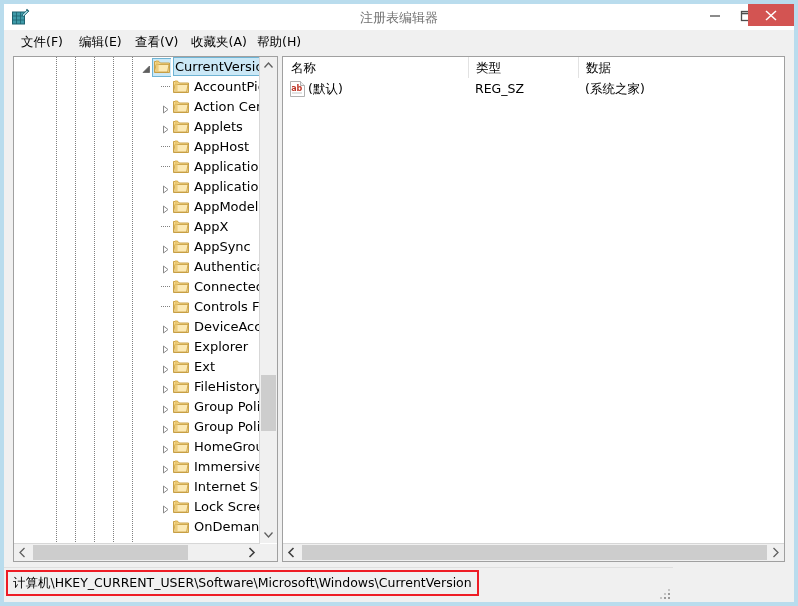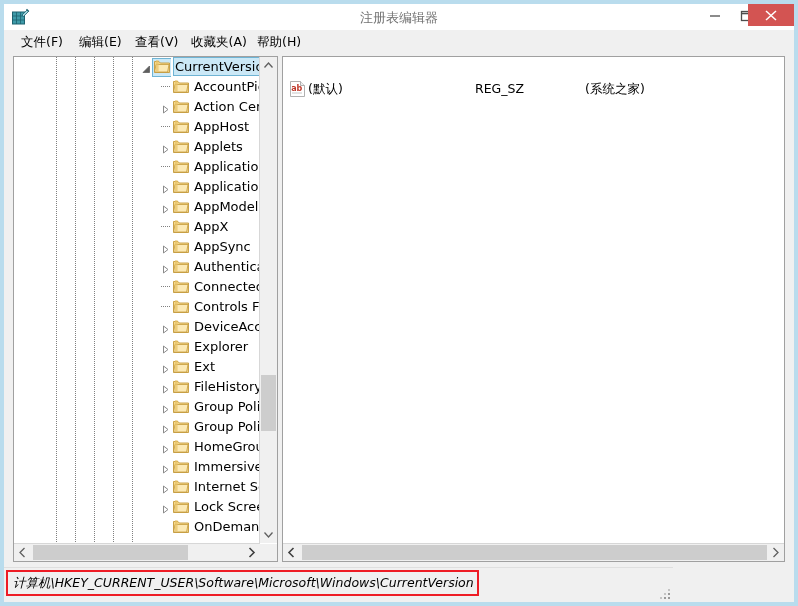--- a/index.html
+++ b/index.html
@@ -314,21 +314,20 @@
   }
 
   
   #statusbar {
     position: absolute;
     left: 0; bottom: 0;
     width: 669px;
     height: 34px;
     background: #f0f0f0;
     border-top: 1px solid #dfdfdf;
-    font-style: italic;
   }
   #status-path {
     position: absolute;
     left: 5px; top: 4px;
     height: 22px;
     line-height: 22px;
     padding: 0 4px;
     font-size: 12.5px;
     font-family: "DejaVu Sans", "Liberation Sans", sans-serif;
     color: #000;
@@ -448,38 +447,38 @@
                   <path d="M2.5 1 L7 4.5 L2.5 8 Z" fill="none" stroke="#8b8b8b" stroke-width="1"></path>
                 </svg></span>
               <span class="folder" style="left: 159px;"><svg width="16" height="15" viewBox="0 0 16 15">
                   <path d="M0.5 2.5 L5 2.5 L6.3 4 L15.5 4 L15.5 13.5 L0.5 13.5 Z" fill="#f6d98b" stroke="#c49a3c" stroke-width="0.9"></path>
                   <path d="M2 5.5 L15 5.5 L13.6 13 L0.6 13 Z" fill="#fce9b4" stroke="#c49a3c" stroke-width="0.8"></path>
                   <rect x="2" y="1.2" width="2.6" height="11" fill="#e8c36a" opacity="0.75"></rect>
                 </svg></span>
               <span class="tlabel" style="left: 178px;">Action Center</span>
             </div>
             <div class="tnode">
+              <span class="twist" style="left: 147px;"><svg width="9" height="9" viewBox="0 0 9 9">
+                  <path d="M2.5 1 L7 4.5 L2.5 8 Z" fill="none" stroke="#8b8b8b" stroke-width="1"></path>
+                </svg></span>
+              <span class="folder" style="left: 159px;"><svg width="16" height="15" viewBox="0 0 16 15">
+                  <path d="M0.5 2.5 L5 2.5 L6.3 4 L15.5 4 L15.5 13.5 L0.5 13.5 Z" fill="#f6d98b" stroke="#c49a3c" stroke-width="0.9"></path>
+                  <path d="M2 5.5 L15 5.5 L13.6 13 L0.6 13 Z" fill="#fce9b4" stroke="#c49a3c" stroke-width="0.8"></path>
+                  <rect x="2" y="1.2" width="2.6" height="11" fill="#e8c36a" opacity="0.75"></rect>
+                </svg></span>
+              <span class="tlabel" style="left: 178px;">Applets</span>
+            </div>
+            <div class="tnode">
               <span class="dash" style="left: 147px;"></span>
               <span class="folder" style="left: 159px;"><svg width="16" height="15" viewBox="0 0 16 15">
                   <path d="M0.5 2.5 L5 2.5 L6.3 4 L15.5 4 L15.5 13.5 L0.5 13.5 Z" fill="#f6d98b" stroke="#c49a3c" stroke-width="0.9"></path>
                   <path d="M2 5.5 L15 5.5 L13.6 13 L0.6 13 Z" fill="#fce9b4" stroke="#c49a3c" stroke-width="0.8"></path>
                   <rect x="2" y="1.2" width="2.6" height="11" fill="#e8c36a" opacity="0.75"></rect>
                 </svg></span>
               <span class="tlabel" style="left: 178px;">AppHost</span>
-            </div>
-            <div class="tnode">
-              <span class="twist" style="left: 147px;"><svg width="9" height="9" viewBox="0 0 9 9">
-                  <path d="M2.5 1 L7 4.5 L2.5 8 Z" fill="none" stroke="#8b8b8b" stroke-width="1"></path>
-                </svg></span>
-              <span class="folder" style="left: 159px;"><svg width="16" height="15" viewBox="0 0 16 15">
-                  <path d="M0.5 2.5 L5 2.5 L6.3 4 L15.5 4 L15.5 13.5 L0.5 13.5 Z" fill="#f6d98b" stroke="#c49a3c" stroke-width="0.9"></path>
-                  <path d="M2 5.5 L15 5.5 L13.6 13 L0.6 13 Z" fill="#fce9b4" stroke="#c49a3c" stroke-width="0.8"></path>
-                  <rect x="2" y="1.2" width="2.6" height="11" fill="#e8c36a" opacity="0.75"></rect>
-                </svg></span>
-              <span class="tlabel" style="left: 178px;">Applets</span>
             </div>
             <div class="tnode">
               <span class="dash" style="left: 147px;"></span>
               <span class="folder" style="left: 159px;"><svg width="16" height="15" viewBox="0 0 16 15">
                   <path d="M0.5 2.5 L5 2.5 L6.3 4 L15.5 4 L15.5 13.5 L0.5 13.5 Z" fill="#f6d98b" stroke="#c49a3c" stroke-width="0.9"></path>
                   <path d="M2 5.5 L15 5.5 L13.6 13 L0.6 13 Z" fill="#fce9b4" stroke="#c49a3c" stroke-width="0.8"></path>
                   <rect x="2" y="1.2" width="2.6" height="11" fill="#e8c36a" opacity="0.75"></rect>
                 </svg></span>
               <span class="tlabel" style="left: 178px;">ApplicationAss</span>
             </div>
@@ -701,20 +700,25 @@
             <path d="M6.5 4 L11 8.5 L6.5 13" fill="none" stroke="#404040" stroke-width="1.6"></path>
           </svg>
         </div>
       </div>
 
       <div id="tree-corner"></div>
     </div>
 
     <div id="list-pane">
 
+      <div id="list-header">
+          <div class="col-head first" style="left: 0px; width: 185px;">名称</div>
+          <div class="col-head" style="left: 185px; width: 110px;">类型</div>
+          <div class="col-head" style="left: 295px; width: 206px;">数据</div>
+        </div>
 
       <div id="list-rows">
           <div class="lrow">
             <span class="ab-icon"><svg width="15" height="16" viewBox="0 0 15 16">
                 <path d="M0.5 0.5 L10.5 0.5 L14.5 4.5 L14.5 15.5 L0.5 15.5 Z" fill="#ffffff" stroke="#a8a8a8" stroke-width="0.9"></path>
                 <path d="M10.5 0.5 L10.5 4.5 L14.5 4.5" fill="#eeeeee" stroke="#a8a8a8" stroke-width="0.9"></path>
                 <text x="1.2" y="9.6" font-family="DejaVu Sans, sans-serif" font-size="8" font-weight="bold" fill="#c0392b">ab</text>
                 <line x1="2" y1="12" x2="12" y2="12" stroke="#b9b9b9" stroke-width="0.8"></line>
               </svg></span>
             <span class="cname">(默认)</span>

